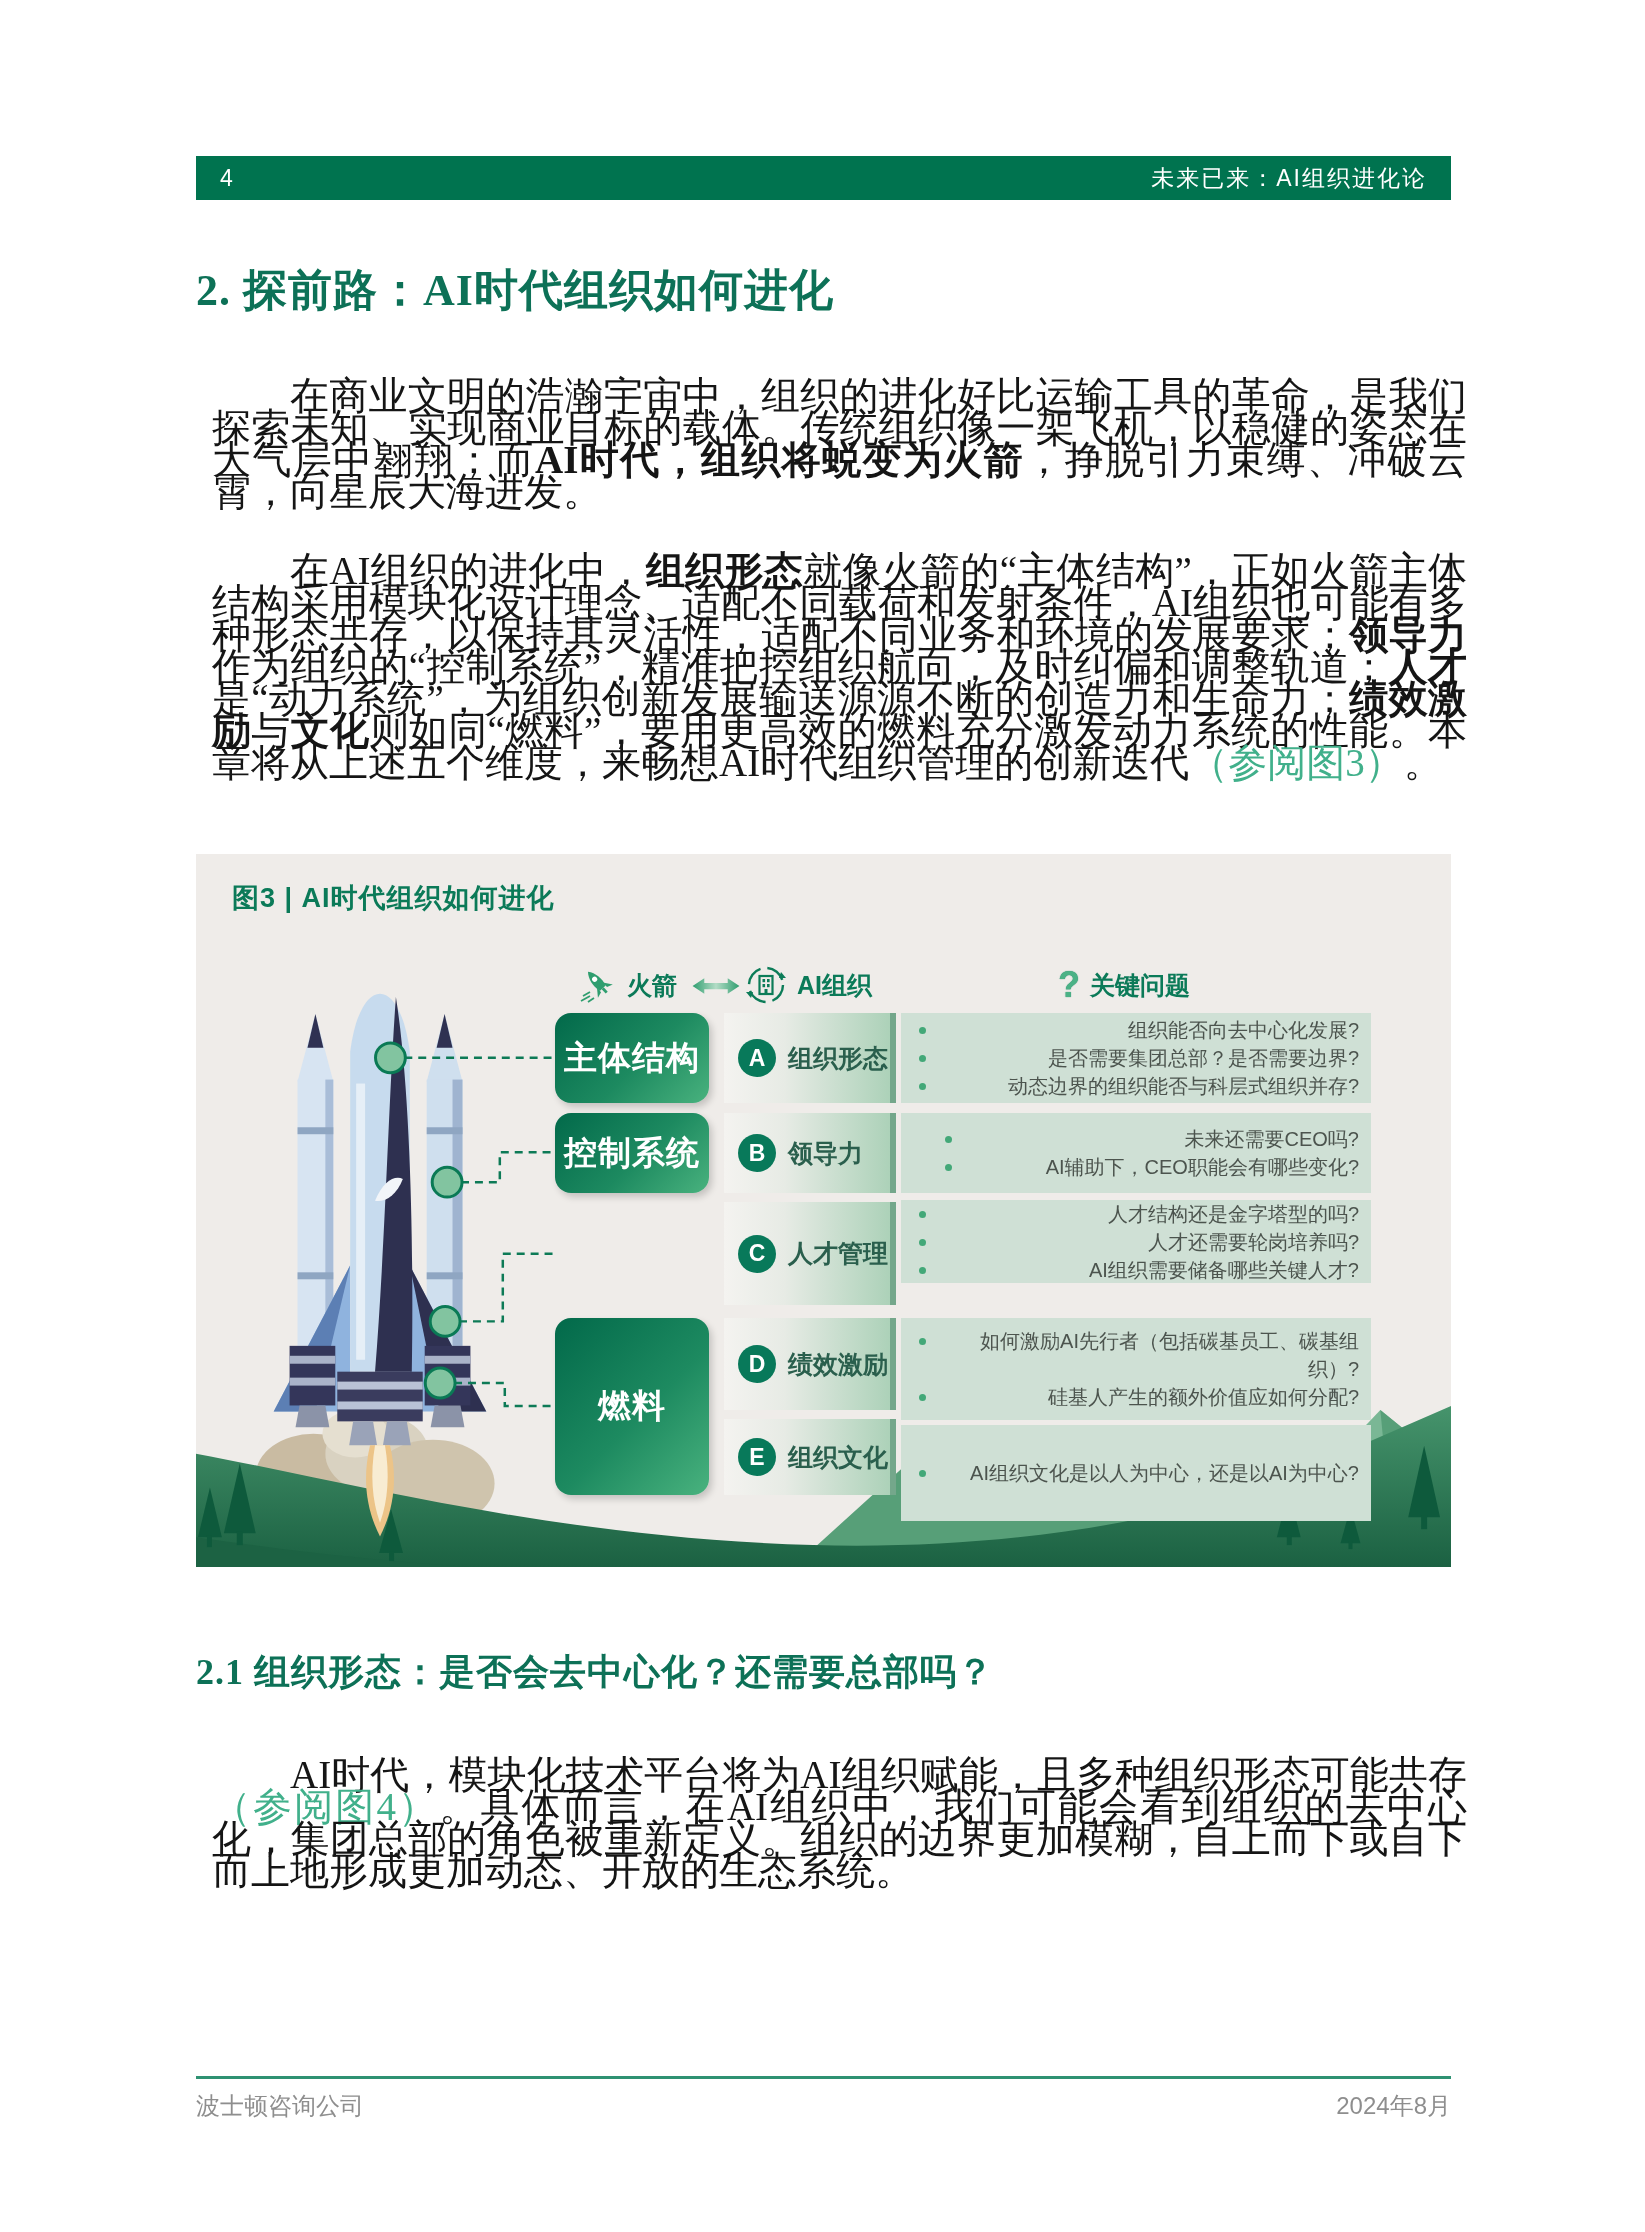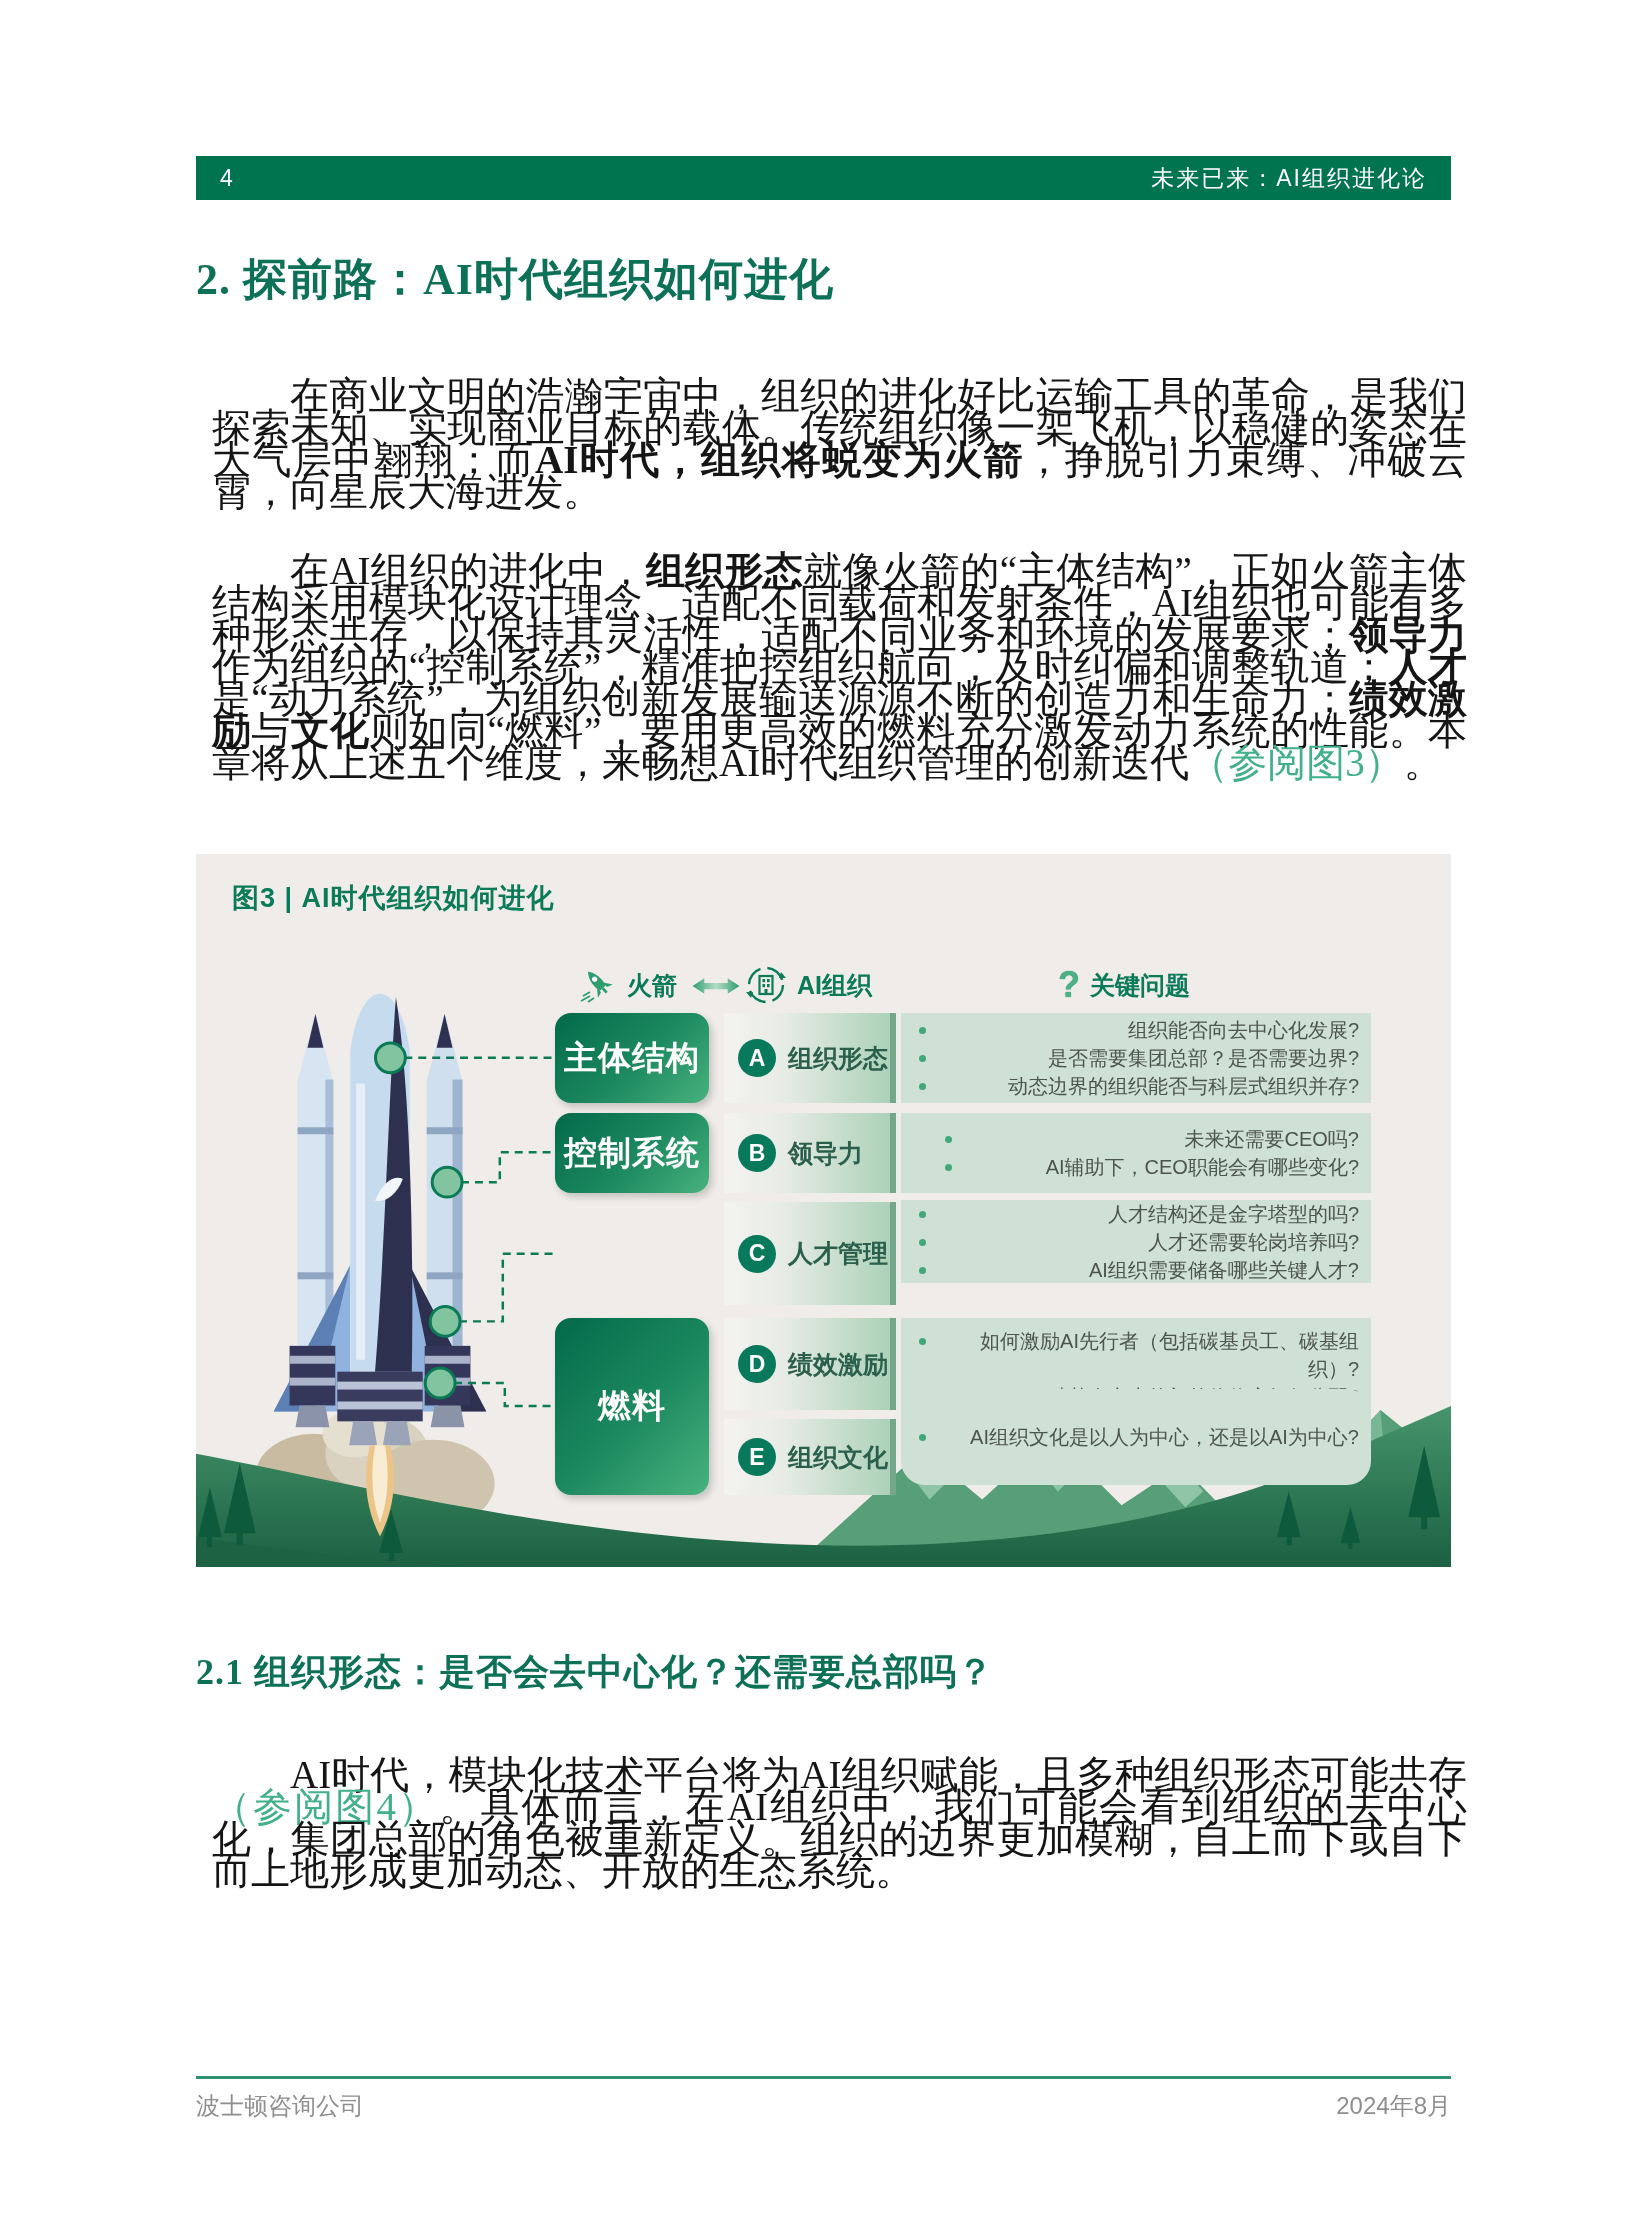--- a/index.html
+++ b/index.html
@@ -13,21 +13,21 @@
   .header-bar{
     position:absolute;left:196px;top:156px;width:1255px;height:44px;
     background:#00734f;color:#ffffff;display:flex;align-items:center;
     justify-content:space-between;padding:0 24px;box-sizing:border-box;
   }
   .page-num{font-size:23px;}
   .header-title{font-size:23px;letter-spacing:2px;}
 
   
   .section-title{
-    position:absolute;left:196px;top:250px;margin:0;
+    position:absolute;left:196px;top:261px;margin:0;
     font-family:"Liberation Serif","DejaVu Serif",serif;
     font-size:44px;font-weight:700;color:#0d7157;letter-spacing:1px;
   }
   .subsection-title{
     position:absolute;left:196px;top:1648px;margin:0;
     font-family:"Liberation Serif","DejaVu Serif",serif;
     font-size:36px;font-weight:700;color:#0d7157;letter-spacing:1px;
   }
 
   
@@ -104,21 +104,21 @@
   
   .q-cell{
     position:absolute;left:705px;width:470px;z-index:5;
     background:#cfe0d5;display:flex;flex-direction:column;justify-content:center;
     padding:4px 12px 4px 18px;box-sizing:border-box;
   }
   #qc-0{top:159px;height:90px;}
   #qc-1{top:259px;height:80px;padding-left:44px;}
   #qc-2{top:346px;height:83px;}
   #qc-3{top:464px;height:102px;}
-  #qc-4{top:535px;height:96px;border-radius:24px;}
+  #qc-4{top:571px;height:96px;}
   .q-cell ul{margin:0;padding:0;list-style:none;text-align:right;}
   .q-cell li{
     font-size:20px;line-height:28px;color:#4c544e;position:relative;padding-left:16px;
   }
   .q-cell li::before{
     content:"";position:absolute;left:0;top:11px;width:7px;height:7px;
     border-radius:50%;background:#43a878;
   }
 
   .rocket-svg{position:absolute;left:30px;top:98px;width:308px;height:587px;z-index:3;}

